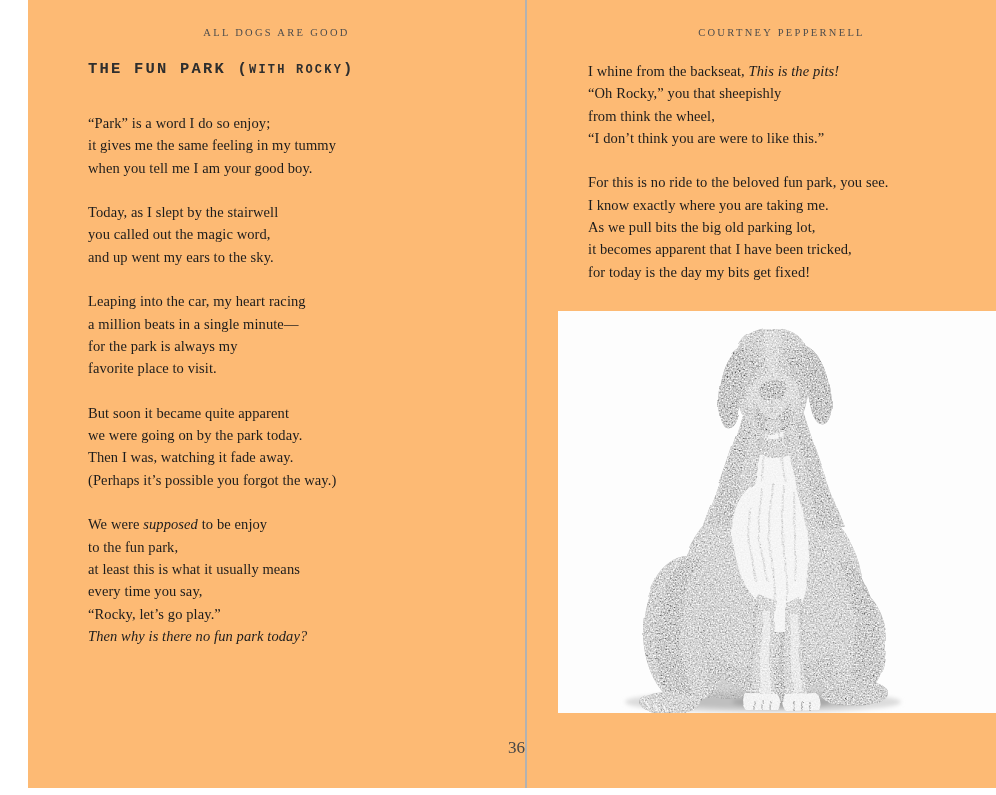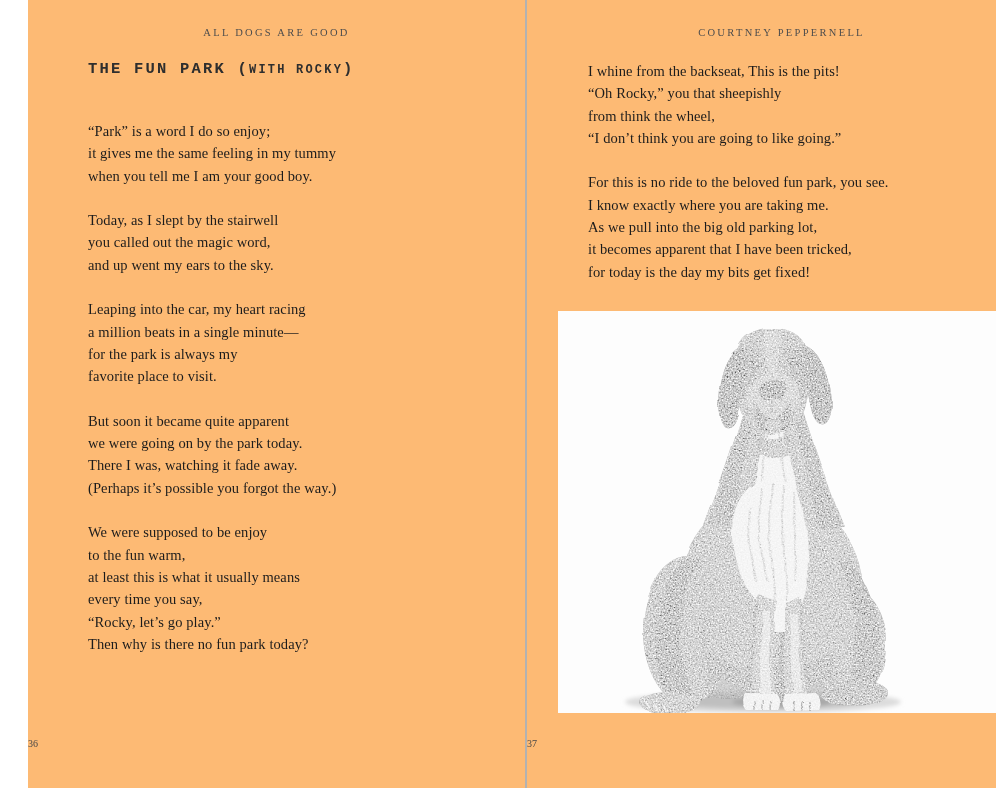--- a/index.html
+++ b/index.html
@@ -15,28 +15,28 @@
     position:absolute;top:27px;left:0;width:100%;text-align:center;
     font-size:10.5px;letter-spacing:2.3px;color:#4d4d4d;white-space:nowrap;
   }
   .poem-title{
     position:absolute;left:60px;top:60px;margin:0;white-space:nowrap;
     font-family:"Liberation Mono","DejaVu Sans Mono",monospace;
     font-weight:700;font-size:15.5px;letter-spacing:2.2px;color:#2e2e2e;
   }
   .poem-title .title-small{font-size:12px;letter-spacing:2.2px;}
   .poem{position:absolute;font-size:14.5px;line-height:22.3px;letter-spacing:0.1px;}
-  .poem-left-col{left:60px;top:120px;width:410px;}
+  .poem-left-col{left:60px;top:112px;width:410px;}
   .poem-right-col{left:61px;top:60px;width:420px;}
   .stanza{margin:0 0 22.3px 0;}
   .line{white-space:nowrap;}
-  .it{}
+  .it{font-style:italic;}
   .folio{
-    position:absolute;top:738px;left:0;width:100%;text-align:left;
-    font-size:10px;color:#474747;
+    position:absolute;top:738px;left:0;width:100%;text-align:right;
+    font-size:17px;color:#474747;
   }
   .illustration{
     position:absolute;left:31px;top:311px;width:447px;height:402px;
     background:#fdfdfd;
   }
   .illustration svg{display:block;width:447px;height:402px;}
 </style>
 </head>
 <body>
 
@@ -58,50 +58,50 @@
         </div>
         <div class="stanza">
           <div class="line"><span>Leaping into the car, my heart racing</span></div>
           <div class="line"><span>a million beats in a single minute—</span></div>
           <div class="line"><span>for the park is always my</span></div>
           <div class="line"><span>favorite place to visit.</span></div>
         </div>
         <div class="stanza">
           <div class="line"><span>But soon it became quite apparent</span></div>
           <div class="line"><span>we were going on by the park today.</span></div>
-          <div class="line"><span>There I was, watching it fade away.</span></div>
+          <div class="line"><span>Then I was, watching it fade away.</span></div>
           <div class="line"><span>(Perhaps it’s possible you forgot the way.)</span></div>
         </div>
         <div class="stanza">
           <div class="line"><span>We were </span><span class="it">supposed</span><span> to be enjoy</span></div>
-          <div class="line"><span>to the fun warm,</span></div>
+          <div class="line"><span>to the fun park,</span></div>
           <div class="line"><span>at least this is what it usually means</span></div>
           <div class="line"><span>every time you say,</span></div>
           <div class="line"><span>“Rocky, let’s go play.”</span></div>
           <div class="line"><span class="it">Then why is there no fun park today?</span></div>
         </div>
       </div>
     <div class="folio">36</div>
   </div>
 
   <div class="gutter"></div>
 
   <div class="page page-right">
     <div class="running-head">COURTNEY PEPPERNELL</div>
     <div class="poem poem-right-col" id="poem-right">
         <div class="stanza">
           <div class="line"><span>I whine from the backseat, </span><span class="it">This is the pits!</span></div>
           <div class="line"><span>“Oh Rocky,” you that sheepishly</span></div>
           <div class="line"><span>from think the wheel,</span></div>
-          <div class="line"><span>“I don’t think you are going to like going.”</span></div>
+          <div class="line"><span>“I don’t think you are were to like this.”</span></div>
         </div>
         <div class="stanza">
           <div class="line"><span>For this is no ride to the beloved fun park, you see.</span></div>
           <div class="line"><span>I know exactly where you are taking me.</span></div>
-          <div class="line"><span>As we pull into the big old parking lot,</span></div>
+          <div class="line"><span>As we pull bits the big old parking lot,</span></div>
           <div class="line"><span>it becomes apparent that I have been tricked,</span></div>
           <div class="line"><span>for today is the day my bits get fixed!</span></div>
         </div>
       </div>
 
     <div class="illustration" role="img" aria-label="Black-and-white stippled pencil sketch of a dog with floppy ears and a white chest, sitting upright and facing forward">
       <svg viewBox="0 0 447 400" xmlns="http://www.w3.org/2000/svg">
         <defs>
           <filter id="soft" x="-20%" y="-40%" width="140%" height="180%">
             <feGaussianBlur stdDeviation="2.2"></feGaussianBlur>

